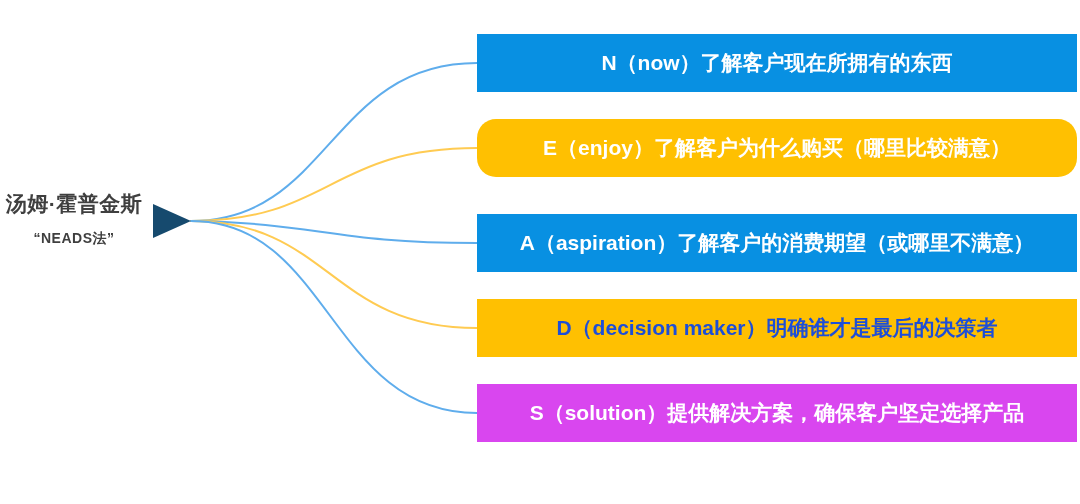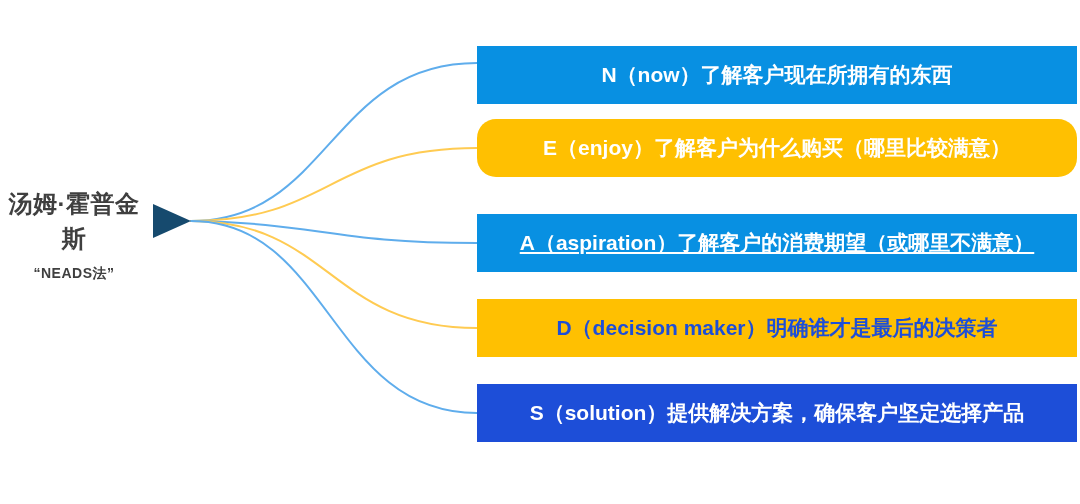--- a/index.html
+++ b/index.html
@@ -30,39 +30,39 @@
   .root-label {
     position: absolute;
     left: 2px;
     top: 186px;
     width: 144px;
     text-align: center;
     font-weight: bold;
     line-height: 35px;
     cursor: default;
   }
-  .root-label .line1 { font-size: 24px; letter-spacing: 0.5px; }
+  .root-label .line1 { font-size: 21px; letter-spacing: 0.5px; }
   .root-label .line2 { font-size: 14px; letter-spacing: 0.5px; }
   .branch-box {
     position: absolute;
     left: 477px;
     width: 600px;
     height: 58px;
     display: flex;
     align-items: center;
     justify-content: center;
     cursor: default;
   }
   .branch-box .branch-text {
     color: #ffffff;
     font-size: 21px;
     font-weight: bold;
     white-space: nowrap;
   }
-  .box-pos-0 { top: 34px; margin-top: 12px; }
+  .box-pos-0 { top: 34px; }
   .box-pos-1 { top: 119px; border-radius: 19px; }
   .box-pos-2 { top: 214px; }
   .box-pos-3 { top: 299px; }
   .box-pos-4 { top: 384px; }
 </style>
 </head>
 <body>
 
 <div class="stage" style="background: rgb(255, 255, 255);">
 
@@ -82,24 +82,24 @@
 
   <div class="branch-box box-pos-0" style="background: rgb(8, 144, 226);">
     <span class="branch-text" style="color: rgb(255, 255, 255);">N（now）了解客户现在所拥有的东西</span>
   </div>
 
   <div class="branch-box box-pos-1" style="background: rgb(255, 192, 1);">
     <span class="branch-text" style="color: rgb(255, 255, 255);">E（enjoy）了解客户为什么购买（哪里比较满意）</span>
   </div>
 
   <div class="branch-box box-pos-2" style="background: rgb(8, 144, 226);">
-    <span class="branch-text" style="color: rgb(255, 255, 255); text-decoration: underline;">A（aspiration）了解客户的消费期望（或哪里不满意）</span>
+    <span class="branch-text" style="color: rgb(255, 255, 255);">A（aspiration）了解客户的消费期望（或哪里不满意）</span>
   </div>
 
   <div class="branch-box box-pos-3" style="background: rgb(255, 192, 1);">
     <span class="branch-text" style="color: #1d4ed8;">D（decision maker）明确谁才是最后的决策者</span>
   </div>
 
-  <div class="branch-box box-pos-4" style="background: #1d4ed8;">
+  <div class="branch-box box-pos-4" style="background: #d946ef;">
     <span class="branch-text" style="color: rgb(255, 255, 255);">S（solution）提供解决方案，确保客户坚定选择产品</span>
   </div>
 
 </div>
 
 </body></html>

